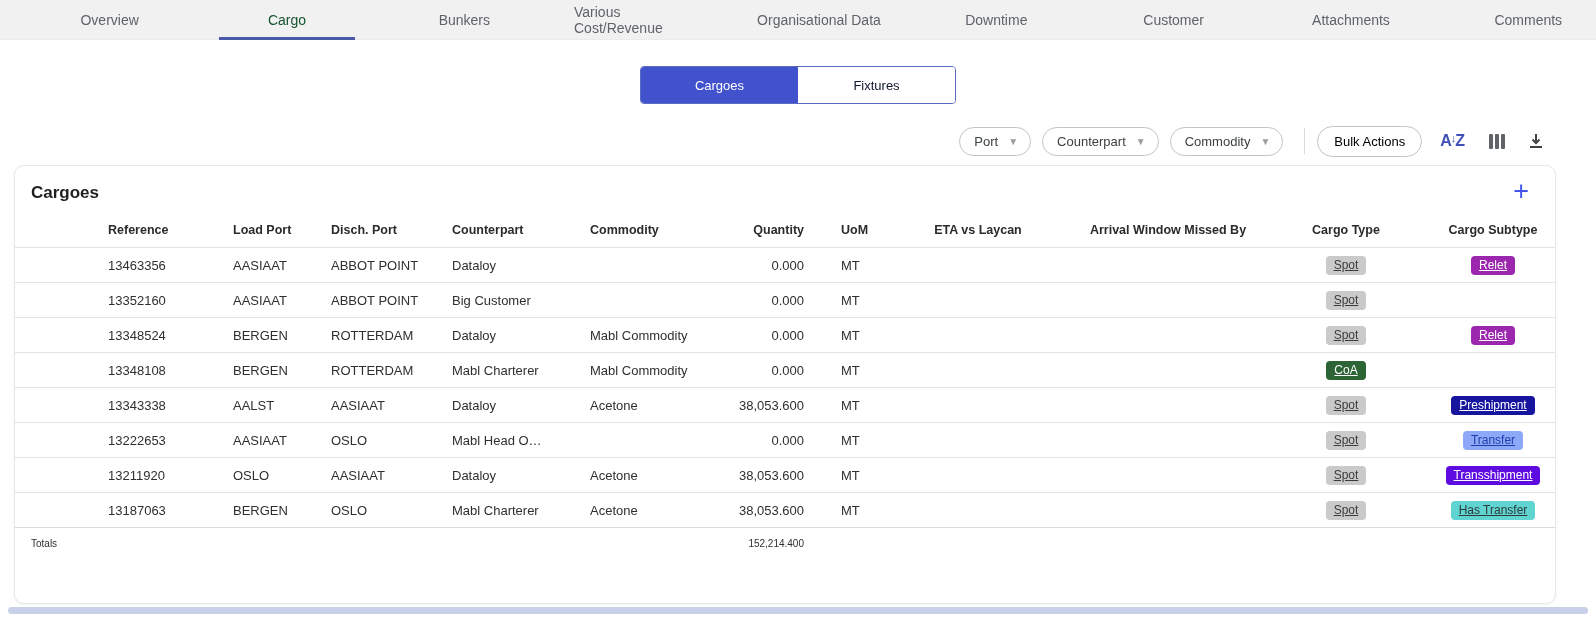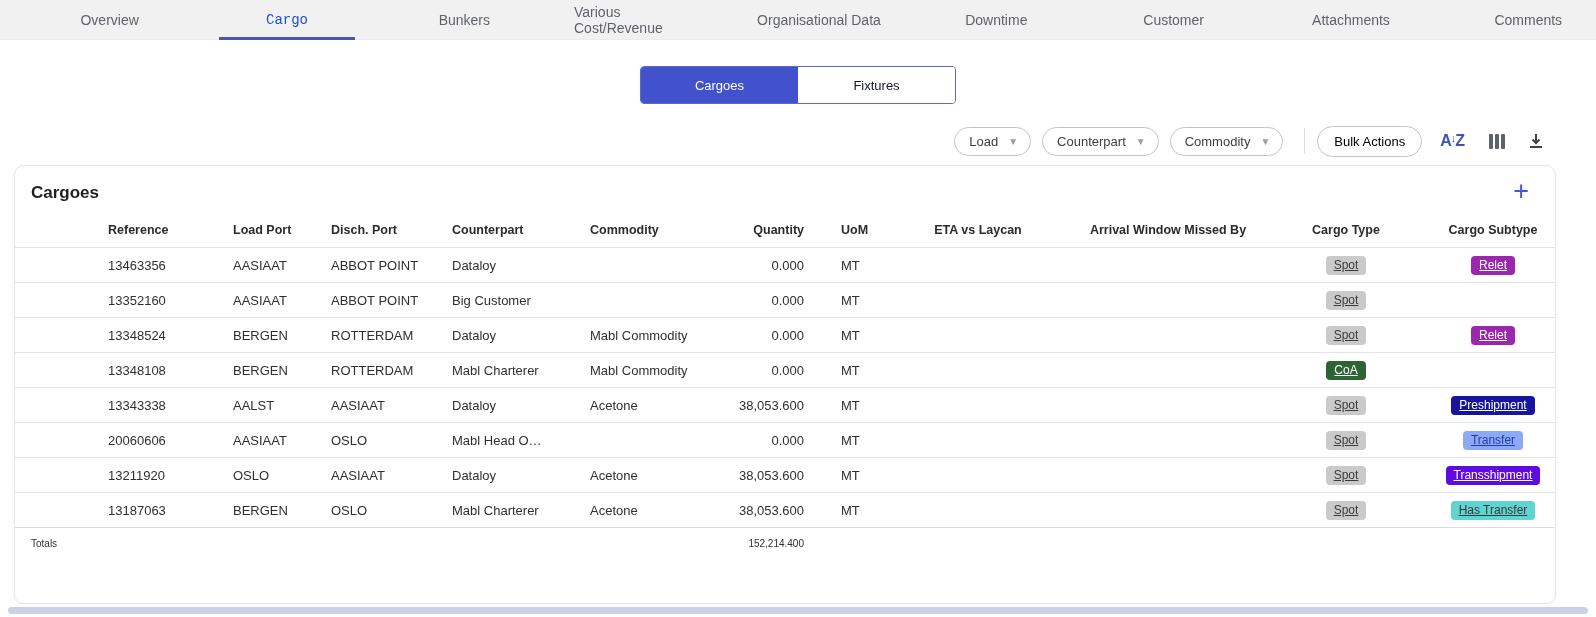--- a/index.html
+++ b/index.html
@@ -3,21 +3,21 @@
 <meta charset="utf-8">
 <style>
   * { margin:0; padding:0; box-sizing:border-box; }
   html,body { width:1596px; height:617px; background:#ffffff;
     font-family:"Liberation Sans","DejaVu Sans",sans-serif; overflow:hidden; }
 
   
   .tabbar { display:flex; height:40px; background:#f1f1f2; border-bottom:1px solid #ececec; }
   .tab { width:157px; height:40px; display:flex; align-items:center; justify-content:center;
     font-size:14px; color:#5f6368; cursor:pointer; position:relative;margin-left:42px; }
-  .tab.active { color:#1d4ed8;font-family:Liberation Mono, monospace; }
+  .tab.active { color:#14532d; }
   .tab.active::after { content:""; position:absolute; left:0; right:0; bottom:0; height:3px; background:#4a5aa8; }
 
   
   .toggle-row { display:flex; justify-content:center; margin-top:26px; }
   .toggle-group { display:flex; border:1px solid #5b6bc0; border-radius:4px; overflow:hidden; }
   .toggle-btn { width:157px; height:36px; display:flex; align-items:center; justify-content:center;
     font-size:13px; cursor:pointer; background:#fff; color:#0f172a; }
   .toggle-btn.selected { background:#4152cc; color:#fff; }
 
   
@@ -81,21 +81,21 @@
 
 <div class="toggle-row">
   <div class="toggle-group">
     <div class="toggle-btn selected">Cargoes</div>
     <div class="toggle-btn">Fixtures</div>
   </div>
 </div>
 
 <div class="filter-row">
   <span class="chip">
-      <span>Load</span>
+      <span>Port</span>
       <span class="caret">▼</span>
     </span>
     <span class="chip">
       <span>Counterpart</span>
       <span class="caret">▼</span>
     </span>
     <span class="chip">
       <span>Commodity</span>
       <span class="caret">▼</span>
     </span>
@@ -220,21 +220,21 @@
           <td>Acetone</td>
           <td class="num">38,053.600</td>
           <td class="uom-pad">MT</td>
           <td class="ctr"></td>
           <td class="ctr"></td>
           <td class="ctr"><span class="badge" style="background: rgb(202, 202, 202); color: rgb(59, 59, 59);">Spot</span></td>
           <td class="ctr"><span class="badge" style="background: rgb(23, 20, 158); color: rgb(255, 255, 255);">Preshipment</span></td>
         </tr>
         <tr>
           <td></td>
-          <td>20060606</td>
+          <td>13222653</td>
           <td>AASIAAT</td>
           <td>OSLO</td>
           <td>Mabl Head O…</td>
           <td></td>
           <td class="num">0.000</td>
           <td class="uom-pad">MT</td>
           <td class="ctr"></td>
           <td class="ctr"></td>
           <td class="ctr"><span class="badge" style="background: rgb(202, 202, 202); color: rgb(59, 59, 59);">Spot</span></td>
           <td class="ctr"><span class="badge" style="background: rgb(141, 168, 247); color: rgb(30, 63, 174);">Transfer</span></td>

